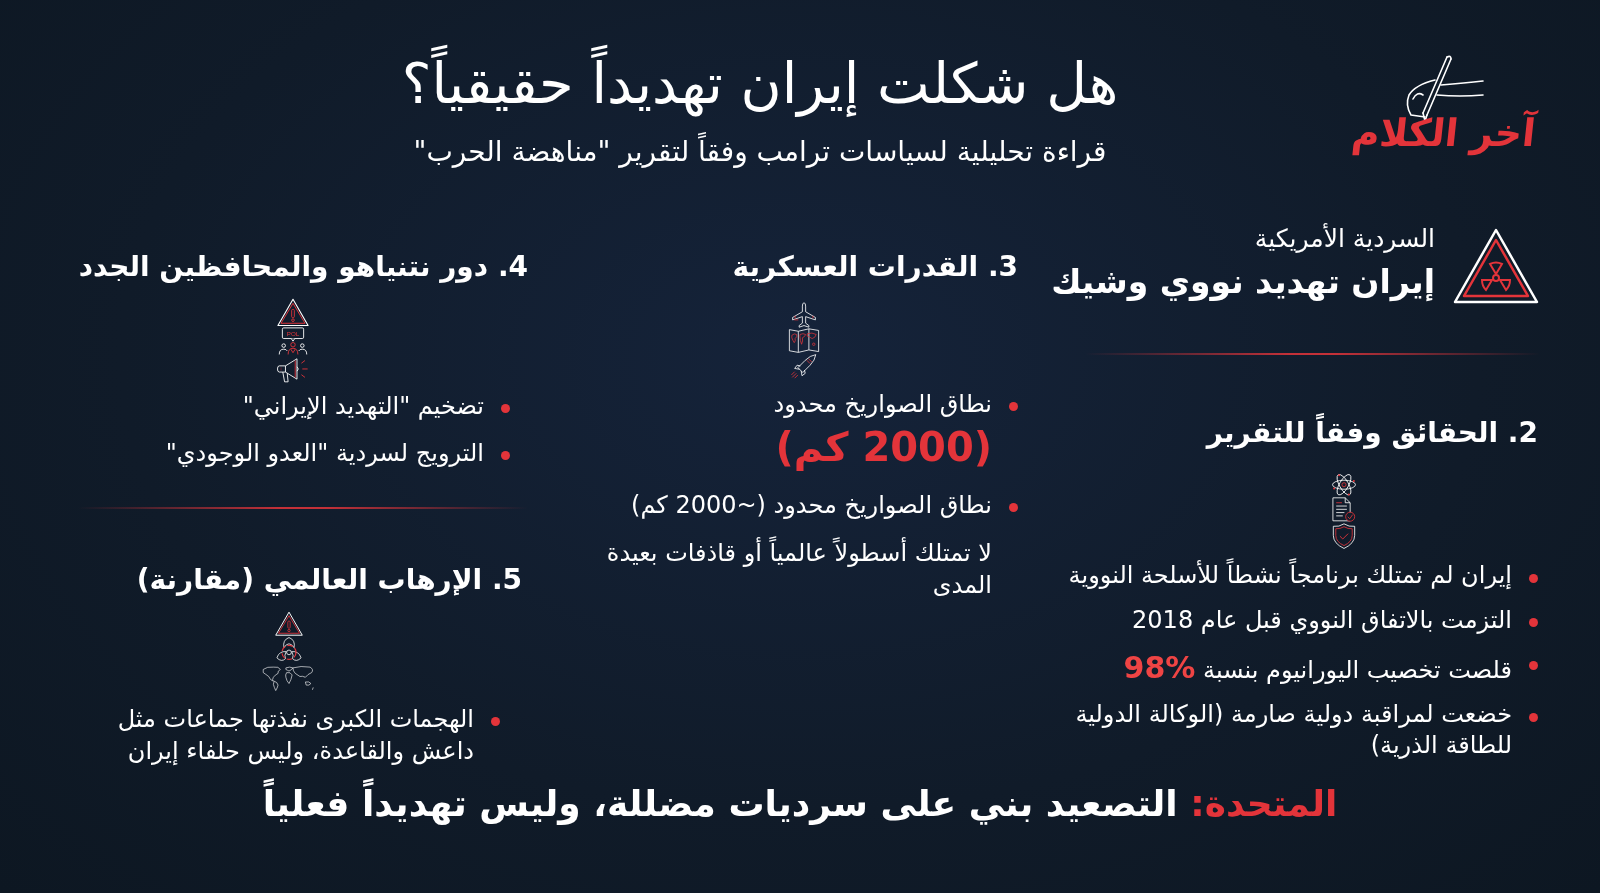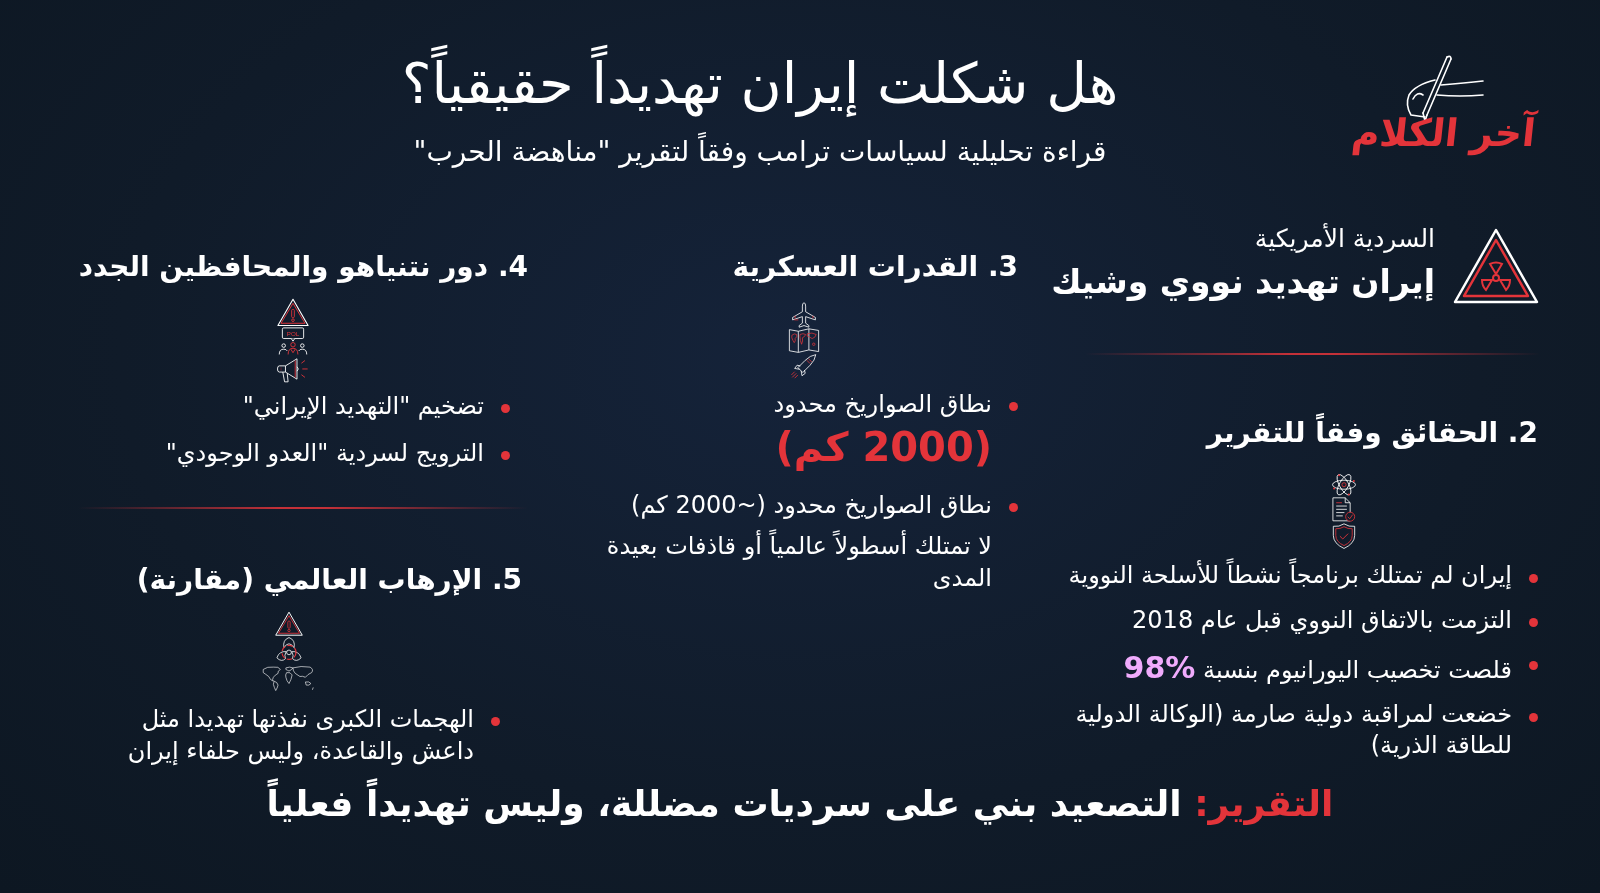--- a/index.html
+++ b/index.html
@@ -43,21 +43,21 @@
     position: relative; padding-right: 26px;
     font-size: 24px; line-height: 1.4; margin-bottom: 10px;
   }
   .bullets li::before {
     content: ""; position: absolute; right: 0; top: 14px;
     width: 9px; height: 9px; border-radius: 50%; background: #e3343a;
   }
   .bullets li.nobullet { padding-right: 26px; }
   .bullets li.nobullet::before { display: none; }
   .big-red { font-size: 40px; font-weight: bold; color: #e3343a; line-height: 1.3; display: block; }
-  .bold-red { font-weight: bold; color: #f0abfc; font-size: 30px; }
+  .bold-red { font-weight: bold; color: #ef4444; font-size: 30px; }
 
   .divider {
     height: 2px;
     background: linear-gradient(to left, rgba(227,52,58,0) 0%, rgba(227,52,58,0.85) 45%, rgba(227,52,58,0.85) 55%, rgba(227,52,58,0) 100%);
   }
 
   .icon-row { display: flex; flex-direction: column; justify-content: space-between; align-items: center; }
 
   
   .footer {
@@ -165,21 +165,21 @@
       <path d="M26 44 L28 56 L36 50 L34 42" fill="none" stroke="#ffffff" stroke-width="2"></path>
       <line x1="44" y1="14" x2="52" y2="22" stroke="#e3343a" stroke-width="2"></line>
       <line x1="40" y1="18" x2="48" y2="26" stroke="#e3343a" stroke-width="2"></line>
       <line x1="14" y1="50" x2="4" y2="60" stroke="#e3343a" stroke-width="2"></line>
       <line x1="18" y1="54" x2="10" y2="62" stroke="#e3343a" stroke-width="2"></line>
       <line x1="10" y1="46" x2="2" y2="54" stroke="#e3343a" stroke-width="2"></line>
     </svg>
   </div>
   <ul class="bullets" style="margin-top:8px;">
     <li style="margin-bottom:16px;"><span>نطاق الصواريخ محدود</span><span class="big-red">(2000 كم)</span></li>
-    <li style="line-height:1.35; margin-bottom:8px;"><span>نطاق الصواريخ محدود (~2000 كم)</span></li>
+    <li style="line-height:1.35; margin-bottom:15px;"><span>نطاق الصواريخ محدود (~2000 كم)</span></li>
     <li class="nobullet" style="line-height:1.35;"><span>لا تمتلك أسطولاً عالمياً أو قاذفات بعيدة المدى</span></li>
   </ul>
 </div>
 
 <div class="abs" style="right:1072px; top:222px; width:450px;">
   <div class="sec-heading" style="text-align:right;">4. دور نتنياهو والمحافظين الجدد</div>
   <div class="icon-row" style="padding:14px 22px 0 2px; height:100px;">
     <svg width="74" height="66" viewBox="0 0 74 66">
       <path d="M37 3 L71 62 L3 62 Z" fill="none" stroke="#ffffff" stroke-width="2.5" stroke-linejoin="round"></path>
       <path d="M37 12 L64 57 L10 57 Z" fill="none" stroke="#e3343a" stroke-width="2.2" stroke-linejoin="round"></path>
@@ -241,20 +241,20 @@
         <path d="M32 44 Q40 46 42 54 Q40 62 36 68 Q32 60 30 52 Z"></path>
         <path d="M62 10 Q72 6 80 10 Q76 16 70 18 Q66 16 62 14 Z"></path>
         <path d="M64 22 Q74 20 78 28 Q76 40 70 50 Q64 44 62 34 Q60 28 64 22 Z"></path>
         <path d="M80 10 Q100 4 124 8 Q134 14 128 22 Q118 26 112 34 Q104 30 98 32 Q92 28 86 24 Q80 18 80 10 Z"></path>
         <path d="M112 46 Q122 44 126 50 Q122 56 114 54 Z"></path>
         <path d="M132 60 L130 66"></path>
       </g>
     </svg>
   </div>
   <ul class="bullets" style="margin-top:10px; padding-right:22px;">
-    <li style="line-height:1.35;"><span>الهجمات الكبرى نفذتها تهديدا مثل داعش والقاعدة، وليس حلفاء إيران</span></li>
+    <li style="line-height:1.35;"><span>الهجمات الكبرى نفذتها جماعات مثل داعش والقاعدة، وليس حلفاء إيران</span></li>
   </ul>
 </div>
 
 <div class="abs footer">
-  <span class="red">التقرير:</span>
+  <span class="red">المتحدة:</span>
   <span class="white">التصعيد بني على سرديات مضللة، وليس تهديداً فعلياً</span>
 </div>
 
 </body></html>

